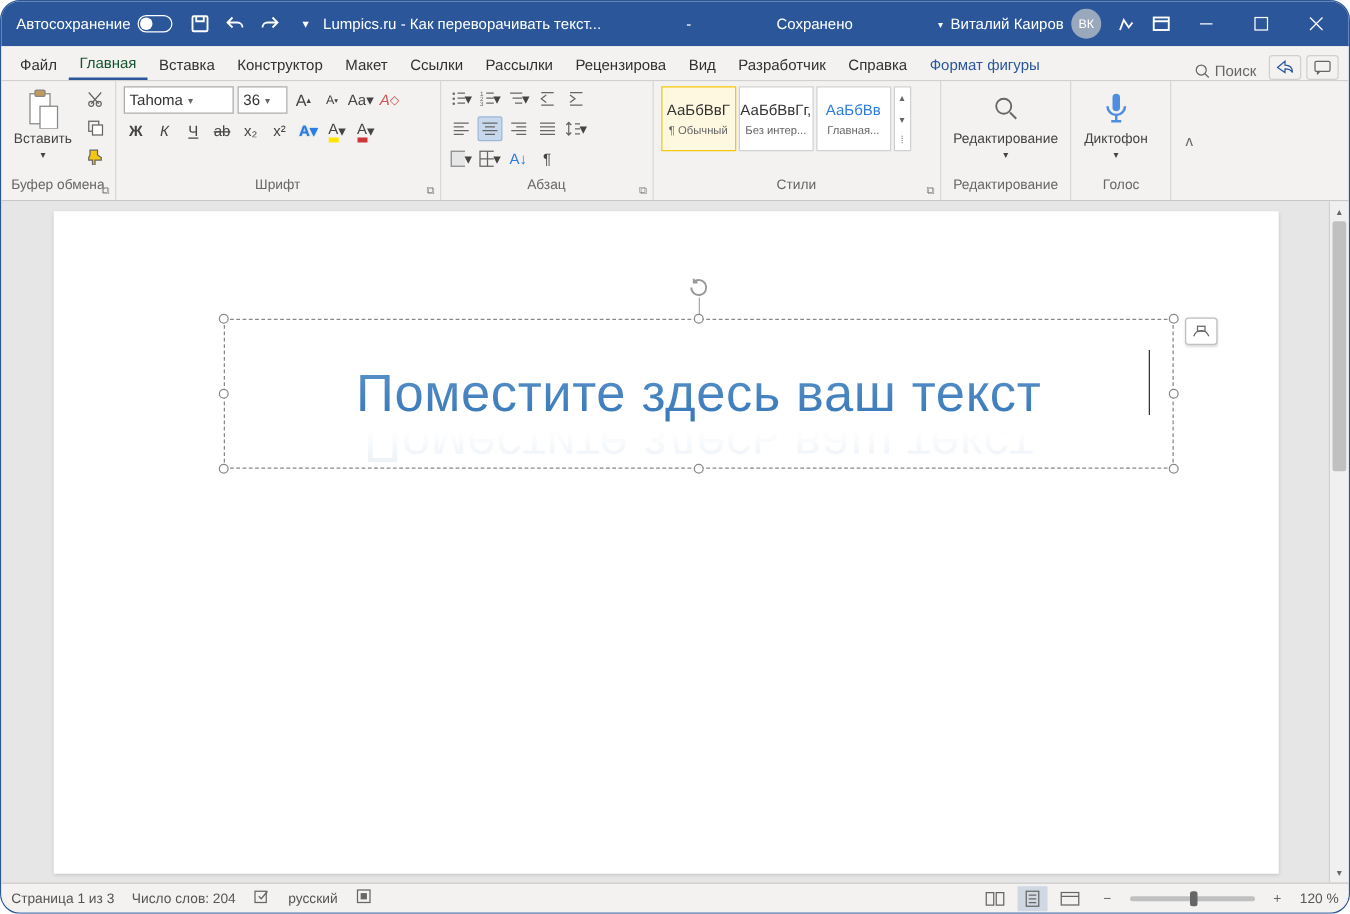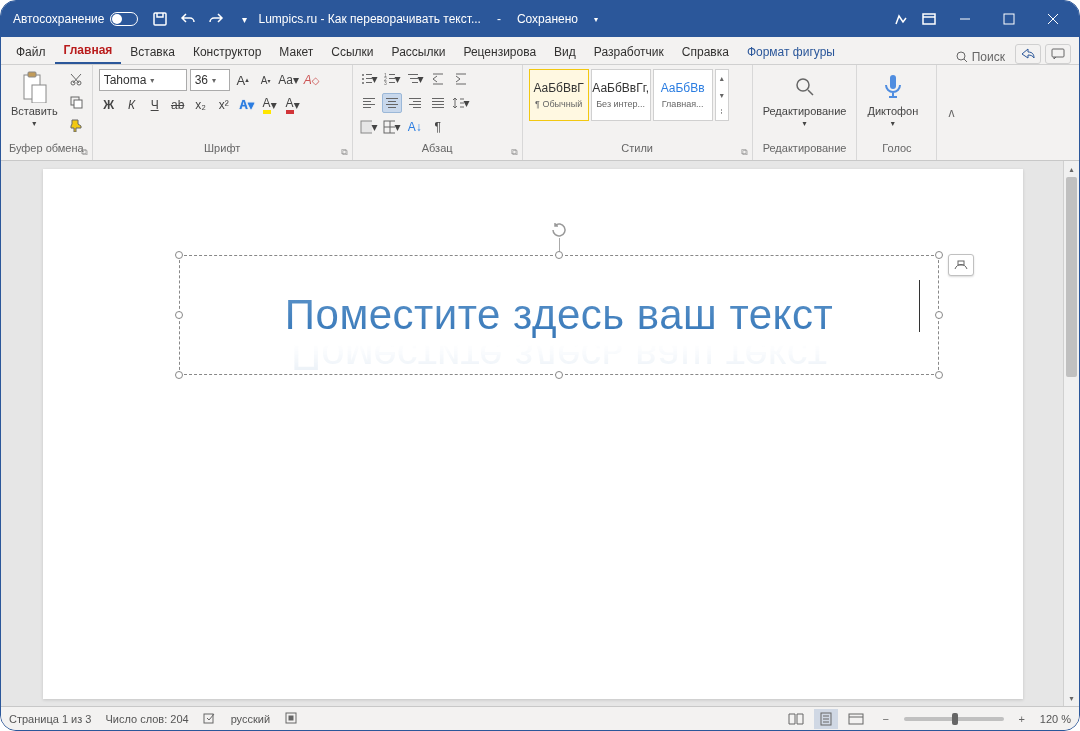--- a/index.html
+++ b/index.html
@@ -5,30 +5,30 @@
 *{box-sizing:border-box;margin:0;padding:0;font-family:"Segoe UI",Tahoma,sans-serif;user-select:none}
 body{background:#fff;width:1080px;height:731px;overflow:hidden;position:relative}
 .frame{position:absolute;inset:0;border:1px solid #2b579a;border-radius:16px;overflow:hidden;background:#e6e6e6}
 
 .titlebar{height:36px;background:#2b579a;color:#fff;display:flex;align-items:center;font-size:12px;padding:0 4px}
 .titlebar .autosave{display:flex;align-items:center;gap:6px;padding:0 8px}
 .toggle{width:28px;height:14px;border:1px solid #fff;border-radius:7px;position:relative;background:transparent}
 .toggle::after{content:"";position:absolute;width:10px;height:10px;background:#fff;border-radius:50%;top:1px;left:1px}
 .tb-ico{width:28px;height:28px;display:flex;align-items:center;justify-content:center;color:#fff;cursor:pointer}
 .tb-ico svg{width:16px;height:16px;stroke:#fff;fill:none;stroke-width:1.5}
-.title-center{flex:1;display:flex;align-items:center;justify-content:flex-start;gap:16px;font-size:12px}
+.title-center{flex:1;display:flex;align-items:center;justify-content:space-between;gap:3px;font-size:12px}
 .user{display:flex;align-items:center;gap:6px;padding:0 6px}
 .avatar{width:24px;height:24px;border-radius:50%;background:#9aa8bd;color:#fff;display:flex;align-items:center;justify-content:center;font-size:10px}
 .winbtns{display:flex}
 .winbtn{width:44px;height:36px;display:flex;align-items:center;justify-content:center;cursor:pointer}
 .winbtn svg{width:12px;height:12px;stroke:#fff;fill:none;stroke-width:1}
 
 .tabs{height:28px;background:#f3f2f1;display:flex;align-items:flex-end;padding:0 6px;font-size:12px;color:#323130;border-bottom:1px solid #d0d0d0}
 .tab{padding:6px 9px 5px;cursor:pointer;white-space:nowrap}
-.tab.active{color:#b91c1c;font-weight:700;border-bottom:2px solid #2b579a}
+.tab.active{color:#14532d;font-weight:400;border-bottom:2px solid #2b579a}
 .tab.context{color:#2b579a}
 .tabs .spacer{flex:1}
 .search{display:flex;align-items:center;gap:4px;color:#666;padding:0 8px}
 .share{width:26px;height:20px;border:1px solid #d0d0d0;border-radius:3px;display:flex;align-items:center;justify-content:center;margin:0 2px}
 
 .ribbon{height:96px;background:#f3f2f1;display:flex;border-bottom:1px solid #c8c8c8}
 .group{display:flex;flex-direction:column;border-right:1px solid #d8d8d8;padding:2px 6px 0}
 .group .ctrls{flex:1;display:flex;align-items:flex-start;gap:4px;padding-top:2px}
 .group .label{height:18px;font-size:11px;color:#666;display:flex;justify-content:center;position:relative}
 .group .label .dlg{position:absolute;right:-2px;bottom:2px;font-size:9px;color:#888;cursor:pointer}
@@ -103,20 +103,24 @@
         <svg viewBox="0 0 16 16">
           <path d="M10 3l4 4-4 4M14 7H6a4 4 0 0 0-4 4"></path>
         </svg>
       </div>
     <div class="tb-ico" style="font-size:10px">▾</div>
     <div class="title-center">
       <span>Lumpics.ru - Как переворачивать текст...</span>
       <span>-</span>
       <span>Сохранено</span>
       <span style="font-size:8px">▾</span>
+    </div>
+    <div class="user">
+      <span>Виталий Каиров</span>
+      <div class="avatar">ВК</div>
     </div>
     <div class="tb-ico">
         <svg viewBox="0 0 16 16">
           <path d="M3 13l3-8 4 6 3-4"></path>
         </svg>
       </div>
     <div class="tb-ico">
         <svg viewBox="0 0 16 16">
           <rect x="2" y="3" width="12" height="10"></rect>
           <path d="M2 6h12"></path>

